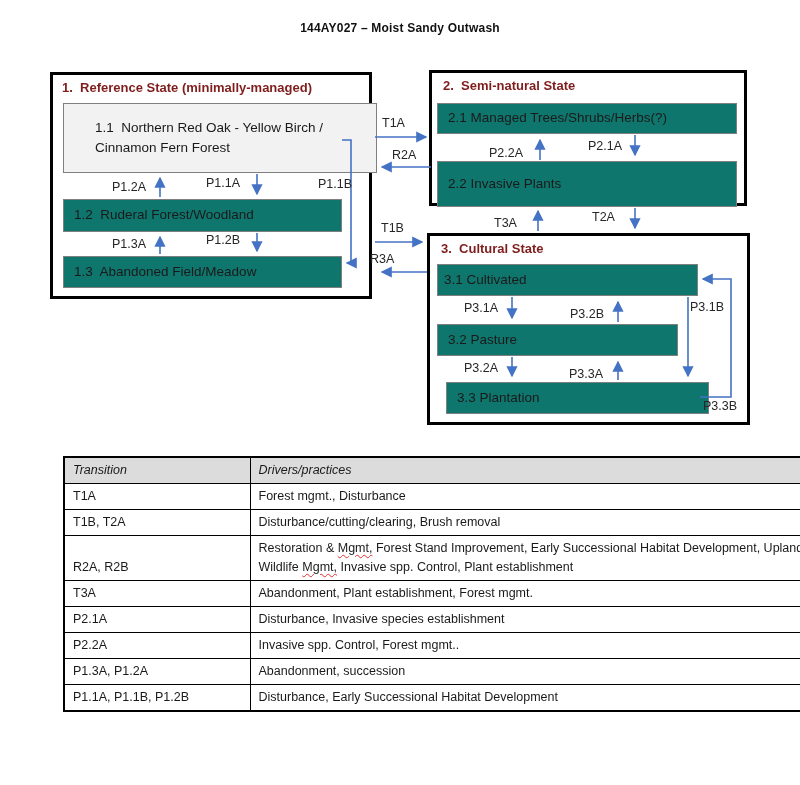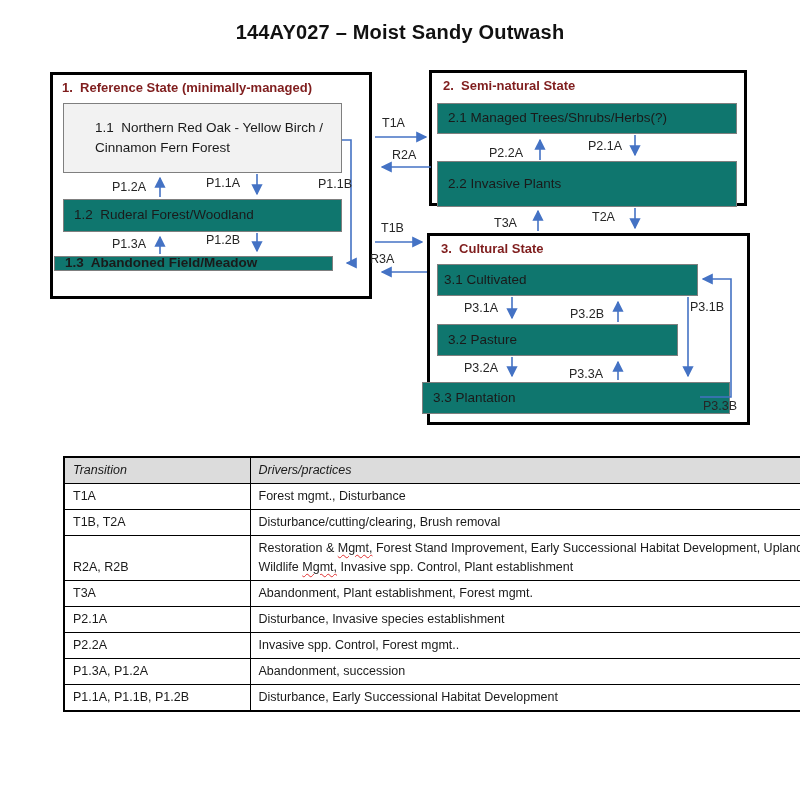--- a/index.html
+++ b/index.html
@@ -2,21 +2,21 @@
 <html style="--arrow: #4472C4; --phase_fill: #F2F2F2; --table_header_fill: #DCDCDC;"><head>
 <meta charset="utf-8">
 <style>
   html,body{margin:0;padding:0;background:#ffffff;}
   #app{
     position:relative;width:800px;height:785px;background:#ffffff;overflow:hidden;
     font-family:"Liberation Sans","DejaVu Sans",sans-serif;color:#1a1a1a;
   }
   .title{
     position:absolute;left:0;top:21px;width:800px;text-align:center;
-    font-size:20px;font-weight:bold;color:#111;letter-spacing:.2px;
+    font-size:12px;font-weight:bold;color:#111;letter-spacing:.2px;
   }
   .state{position:absolute;border:3px solid #000;background:#fff;box-sizing:border-box;}
   .state-header{position:absolute;font-size:13px;font-weight:bold;white-space:pre-wrap;color:#7f1d1d;}
   .phase{
     position:absolute;border:1px solid #7f7f7f;background:#0f766e;box-sizing:border-box;
     font-size:13.5px;display:flex;align-items:center;padding-left:10px;padding-right:4px;
     white-space:pre-wrap;line-height:1.5;color:#1a1a1a;
   }
   .phase.shaded{background:var(--phase_fill);}
   .tlabel{position:absolute;font-size:12.5px;color:#262626;white-space:nowrap;}
@@ -43,35 +43,35 @@
 </style>
 </head>
 <body>
 
 <div id="app">
 
   <div class="title">144AY027 – Moist Sandy Outwash</div>
 
   <div class="state" style="left:50px;top:72px;width:322px;height:227px;"></div>
   <div class="state-header" style="left:62px;top:80px;">1.  Reference State (minimally-managed)</div>
-  <div class="phase shaded" style="left:63px;top:103px;width:279px;height:70px;padding-left:31px;">1.1  Northern Red Oak - Yellow Birch /
+  <div class="phase shaded" style="left:63px;top:103px;width:314px;height:70px;padding-left:31px;">1.1  Northern Red Oak - Yellow Birch /
 Cinnamon Fern Forest</div>
   <div class="phase" style="left:63px;top:199px;width:279px;height:33px;">1.2  Ruderal Forest/Woodland</div>
-  <div class="phase" style="left:54px;top:256px;width:279px;height:15px;font-weight:bold;">1.3  Abandoned Field/Meadow</div>
+  <div class="phase" style="left:63px;top:256px;width:279px;height:32px;">1.3  Abandoned Field/Meadow</div>
 
   <div class="state" style="left:429px;top:70px;width:318px;height:136px;"></div>
   <div class="state-header" style="left:443px;top:78px;">2.  Semi-natural State</div>
   <div class="phase" style="left:437px;top:103px;width:300px;height:31px;">2.1 Managed Trees/Shrubs/Herbs(?)</div>
   <div class="phase" style="left:437px;top:161px;width:300px;height:46px;">2.2 Invasive Plants</div>
 
   <div class="state" style="left:427px;top:233px;width:323px;height:192px;"></div>
   <div class="state-header" style="left:441px;top:241px;">3.  Cultural State</div>
   <div class="phase" style="left:437px;top:264px;width:261px;height:32px;padding-left:6px;">3.1 Cultivated</div>
   <div class="phase" style="left:437px;top:324px;width:241px;height:32px;">3.2 Pasture</div>
-  <div class="phase" style="left:422px;top:382px;width:308px;height:32px;">3.3 Plantation</div>
+  <div class="phase" style="left:446px;top:382px;width:263px;height:32px;">3.3 Plantation</div>
 
   <svg id="arrows" width="800" height="450" viewBox="0 0 800 450">
     <defs>
       <marker id="ah" viewBox="0 0 8 8" refX="7" refY="4" markerWidth="7" markerHeight="7" orient="auto">
         <path class="ah" d="M0,0 L8,4 L0,8 Z"></path>
       </marker>
     </defs>
     <path class="ln" d="M375,137 H426" marker-end="url(#ah)"></path>
     <path class="ln" d="M431,167 H382" marker-end="url(#ah)"></path>
     <path class="ln" d="M375,242 H422" marker-end="url(#ah)"></path>

